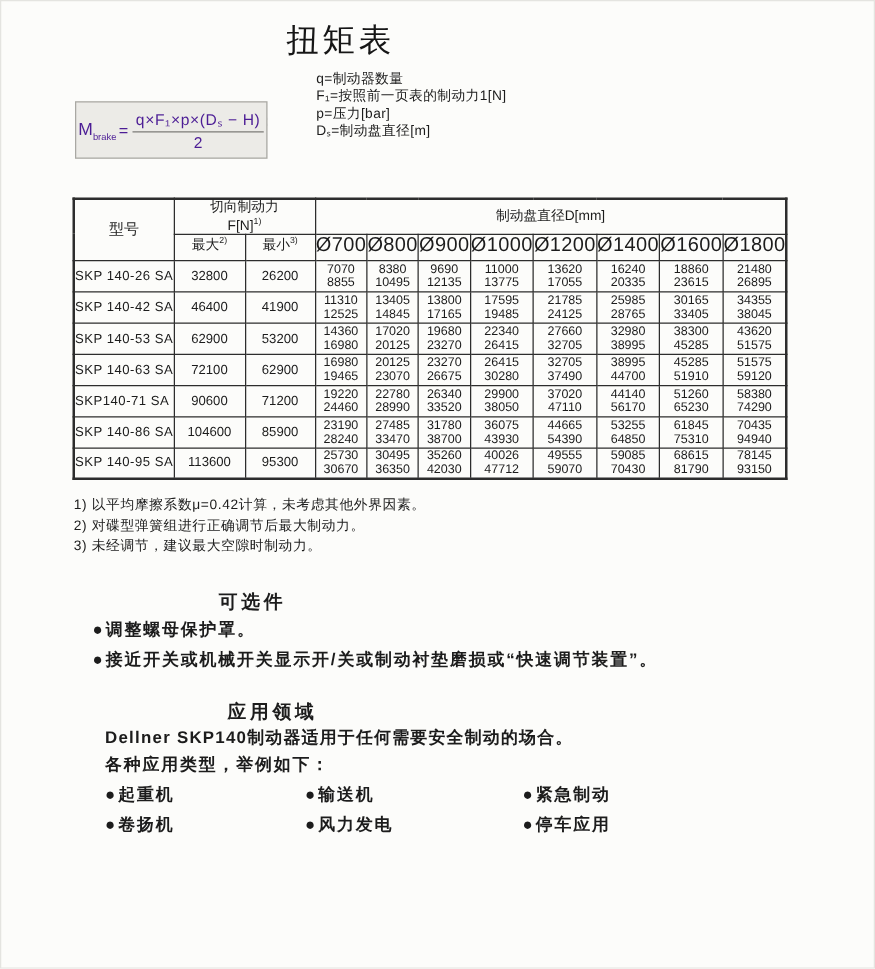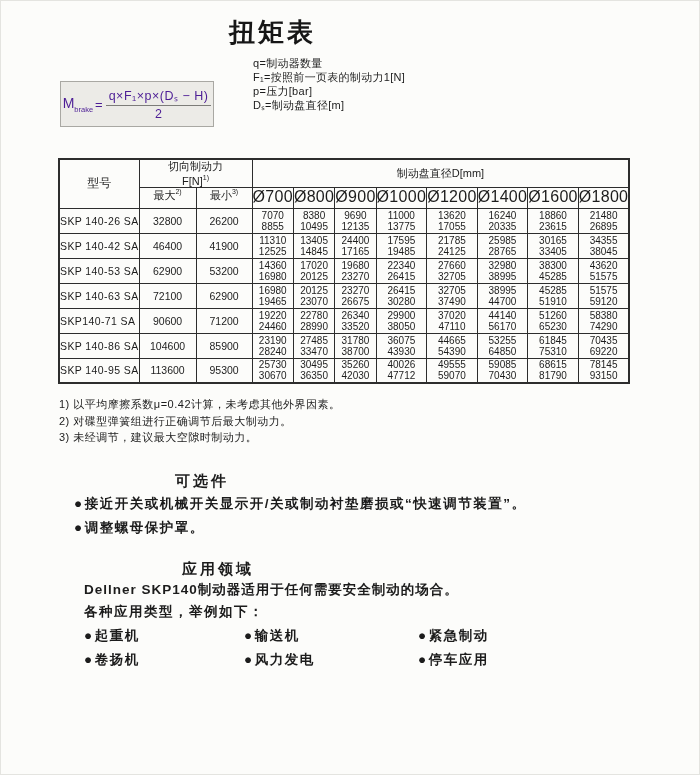--- a/index.html
+++ b/index.html
@@ -4,21 +4,21 @@
 <style>
   html,body { margin:0; padding:0; background:#ffffff; }
   .page {
     position:relative; width:700px; height:775px;
     background:#fcfcfa; border:1px solid #e4e4e0; box-sizing:border-box;
     font-family:"Liberation Sans", sans-serif; color:#1c1c1c;
     overflow:hidden;
   }
   .title {
     position:absolute; left:228px; top:14px; margin:0;
-    font-size:26px; font-weight:bold; letter-spacing:3px; color:#161616;
+    font-size:26px; font-weight:normal; letter-spacing:3px; color:#161616;
   }
   .formula-heading {
     position:absolute; left:61px; top:59px;
     font-size:13px; font-weight:bold; letter-spacing:0.5px;margin-top:28px;
   }
   .formula-box {
     position:absolute; left:59px; top:80px; width:152px; height:44px;
     background:#ecebe7; border:1px solid #a9a8a3;
     display:flex; align-items:center; justify-content:center;
     color:#4c1d95;
@@ -194,21 +194,21 @@
           <td class="force-cell">41900</td>
           <td class="val-cell">
             <div class="v-top">11310</div>
             <div class="v-bot">12525</div>
           </td>
           <td class="val-cell">
             <div class="v-top">13405</div>
             <div class="v-bot">14845</div>
           </td>
           <td class="val-cell">
-            <div class="v-top">24400</div>
+            <div class="v-top">13800</div>
             <div class="v-bot">17165</div>
           </td>
           <td class="val-cell">
             <div class="v-top">17595</div>
             <div class="v-bot">19485</div>
           </td>
           <td class="val-cell">
             <div class="v-top">21785</div>
             <div class="v-bot">24125</div>
           </td>
@@ -363,21 +363,21 @@
           <td class="val-cell">
             <div class="v-top">53255</div>
             <div class="v-bot">64850</div>
           </td>
           <td class="val-cell">
             <div class="v-top">61845</div>
             <div class="v-bot">75310</div>
           </td>
           <td class="val-cell">
             <div class="v-top">70435</div>
-            <div class="v-bot">69220</div>
+            <div class="v-bot">94940</div>
           </td>
         </tr>
         <tr>
           <td class="model-cell">SKP 140-95 SA</td>
           <td class="force-cell">113600</td>
           <td class="force-cell">95300</td>
           <td class="val-cell">
             <div class="v-top">25730</div>
             <div class="v-bot">30670</div>
           </td>
@@ -414,22 +414,22 @@
   </table>
 
   <div class="footnotes">
     <div>1) 以平均摩擦系数μ=0.42计算，未考虑其他外界因素。</div>
     <div>2) 对碟型弹簧组进行正确调节后最大制动力。</div>
     <div>3) 未经调节，建议最大空隙时制动力。</div>
   </div>
 
   <div class="optional-heading">可选件</div>
   <div class="optional-items">
+    <div><span class="bullet">●</span><span>调整螺母保护罩。</span></div>
     <div><span class="bullet">●</span><span>接近开关或机械开关显示开/关或制动衬垫磨损或“快速调节装置”。</span></div>
-    <div><span class="bullet">●</span><span>调整螺母保护罩。</span></div>
   </div>
 
   <div class="applications-heading">应用领域</div>
   <div class="app-intro-1">Dellner SKP140制动器适用于任何需要安全制动的场合。</div>
   <div class="app-intro-2">各种应用类型，举例如下：</div>
   <div class="app-grid">
     <div><span class="bullet">●</span><span>起重机</span></div>
     <div><span class="bullet">●</span><span>输送机</span></div>
     <div><span class="bullet">●</span><span>紧急制动</span></div>
     <div><span class="bullet">●</span><span>卷扬机</span></div>

